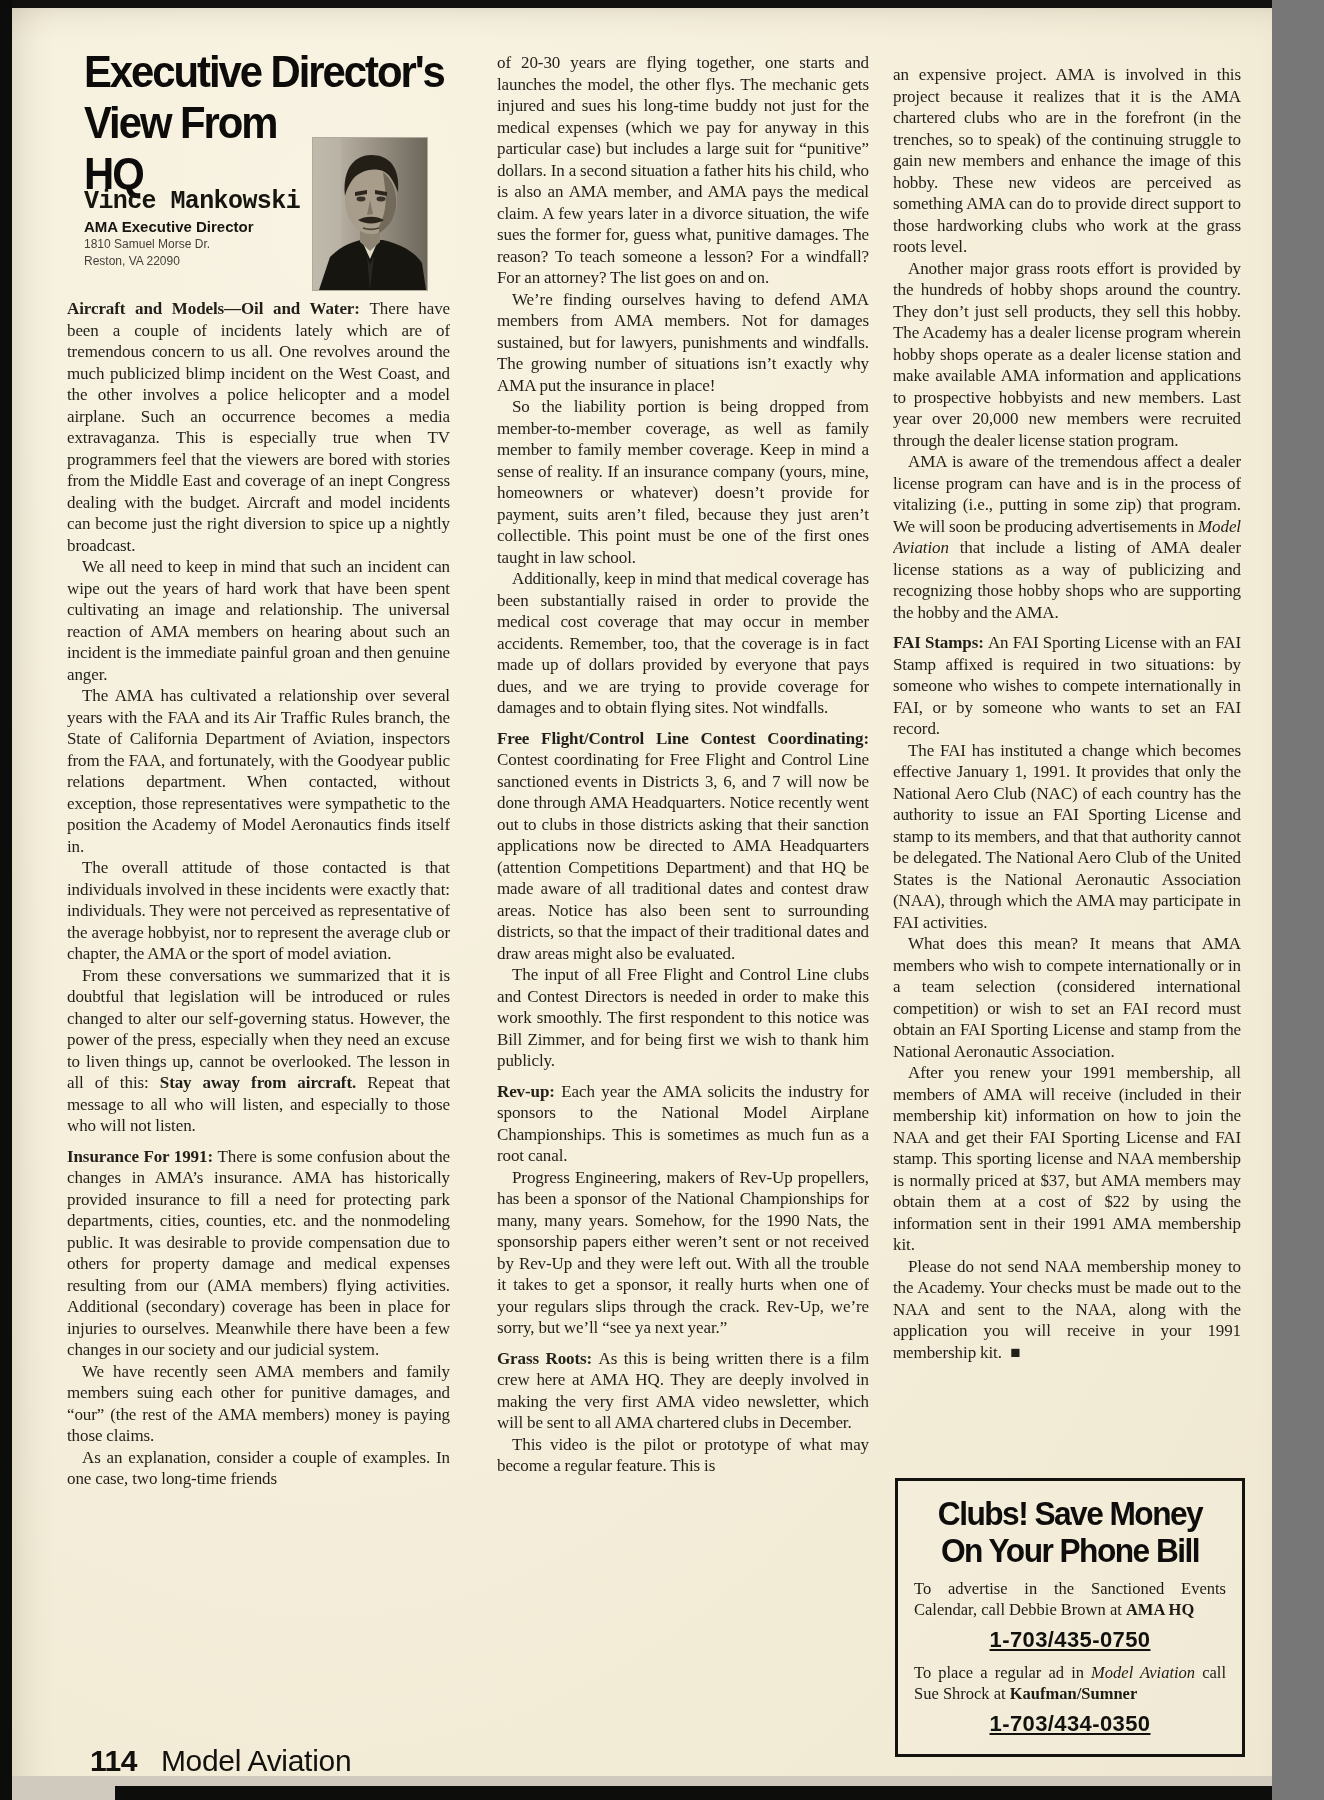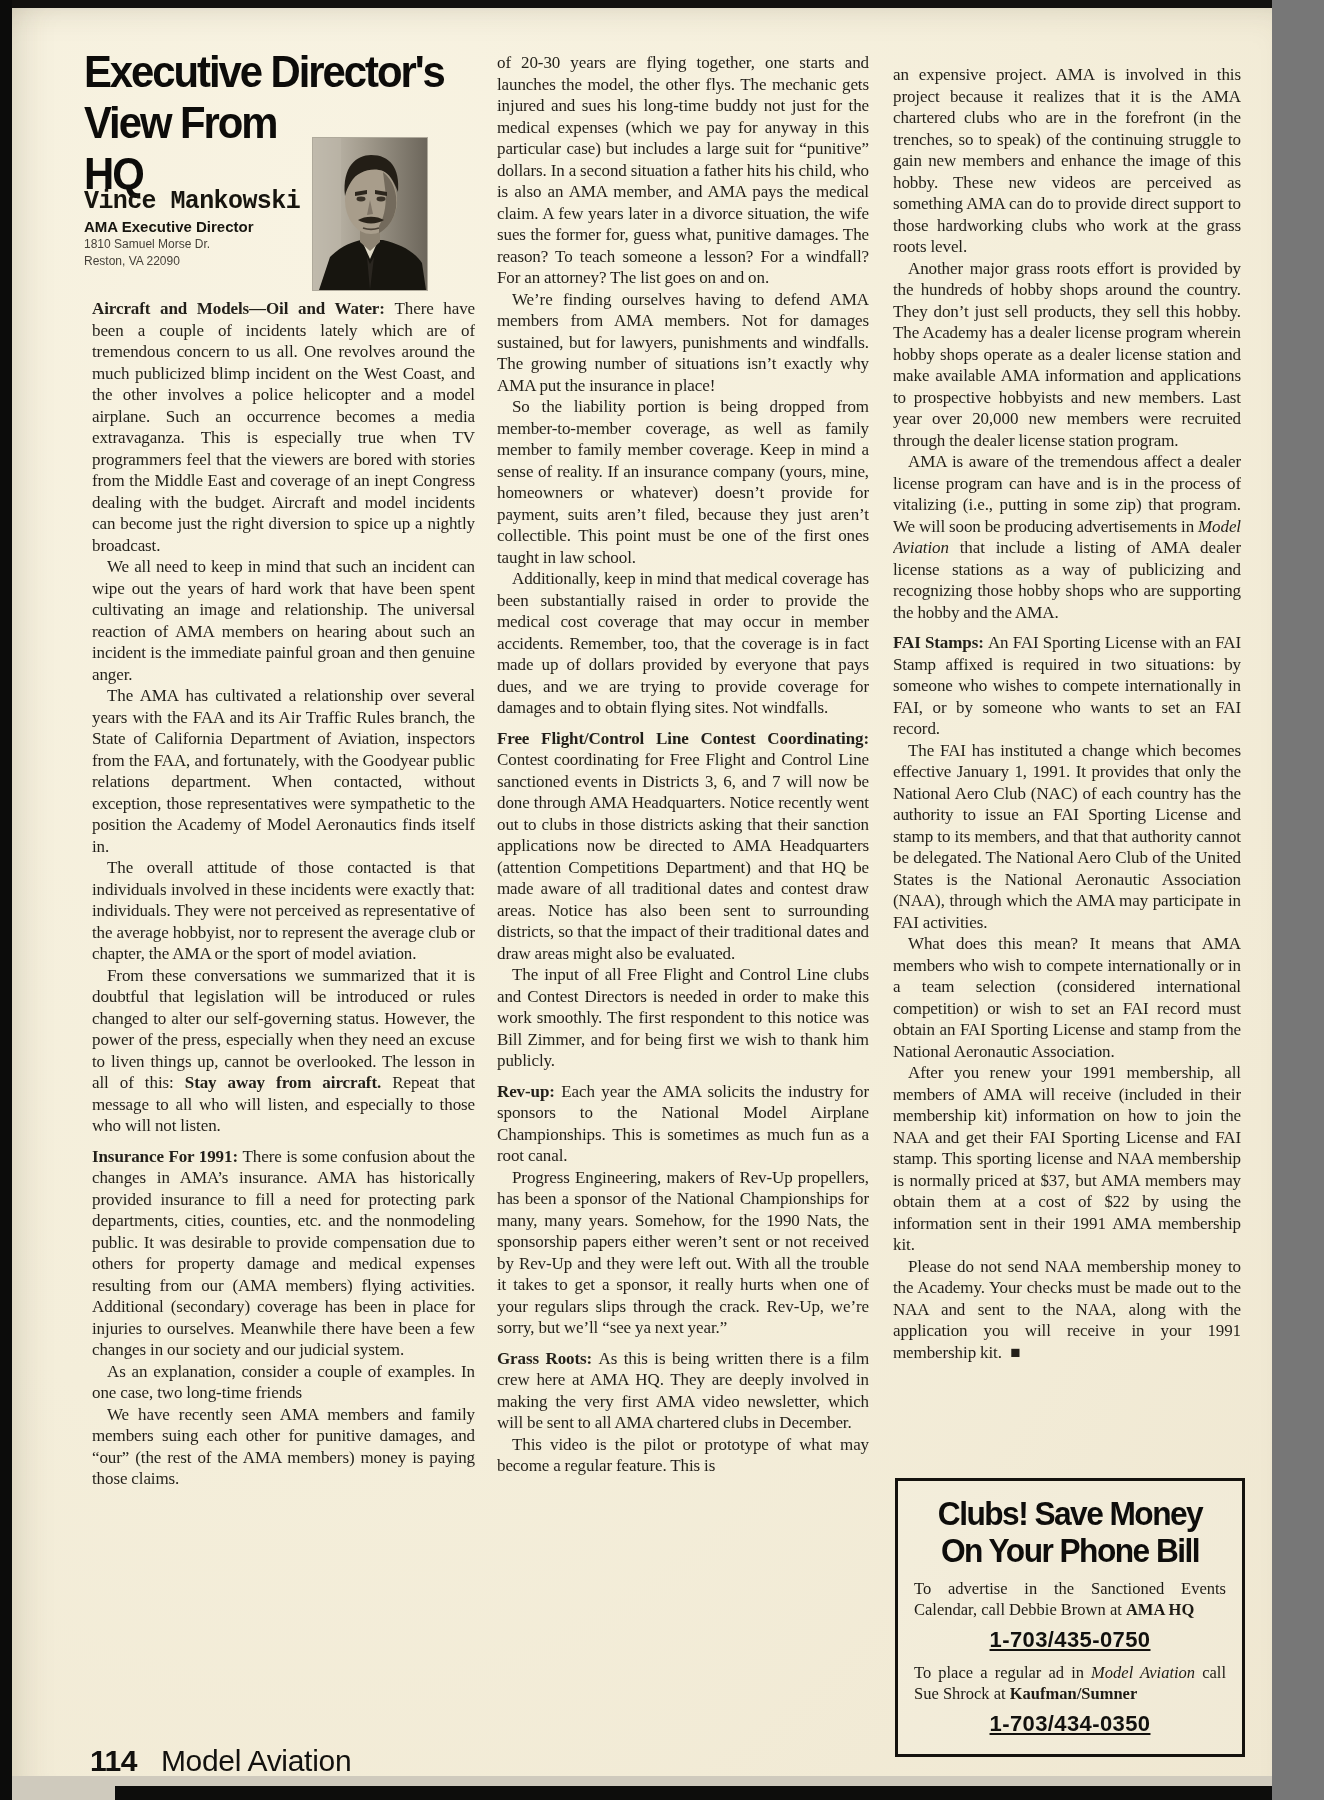--- a/index.html
+++ b/index.html
@@ -19,21 +19,21 @@
   .tline{display:block;}
   .photo{position:absolute;left:313px;top:138px;width:114px;height:152px;overflow:hidden;
     box-shadow:0 0 0 1px rgba(40,35,25,.35);}
   .byline{position:absolute;left:84px;top:189px;font-family:"Liberation Sans",sans-serif;color:#17150f;}
   .author{font-weight:bold;font-size:25px;line-height:26px;letter-spacing:-.6px;font-family:Liberation Mono, monospace;}
   .role{font-weight:bold;font-size:15px;line-height:18px;margin-top:3px;}
   .addr{font-size:12px;line-height:17px;color:#45413a;}
   
   .col{position:absolute;font-size:17px;line-height:21.5px;color:#221f19;
     text-align:justify;letter-spacing:-.1px;word-spacing:-.2px;overflow:hidden;}
-  .col1{left:92px;top:298px;width:383px;height:1462px;}
+  .col1{left:67px;top:298px;width:383px;height:1462px;}
   .col2{left:497px;top:52px;width:372px;height:1690px;}
   .col3{left:893px;top:64px;width:348px;height:1420px;}
   .para{margin:0;}
   .para.indent{text-indent:15px;}
   .para.section{margin-top:9px;}
   .b{font-weight:bold;}
   .i{font-style:italic;}
   
   .adbox{position:absolute;left:895px;top:1478px;width:350px;box-sizing:border-box;
     border:3px solid #14120e;padding:10px 16px 14px;text-align:center;background:rgba(255,255,255,.10);}
@@ -100,22 +100,22 @@
     </div>
   </header>
 
   <section class="col col1">
       <p class="para"><span class="b">Aircraft and Models—Oil and Water: </span><span>There have been a couple of incidents lately which are of tremendous concern to us all. One revolves around the much publicized blimp incident on the West Coast, and the other involves a police helicopter and a model airplane. Such an occurrence becomes a media extravaganza. This is especially true when TV programmers feel that the viewers are bored with stories from the Middle East and coverage of an inept Congress dealing with the budget. Aircraft and model incidents can become just the right diversion to spice up a nightly broadcast.</span></p>
       <p class="para indent"><span>We all need to keep in mind that such an incident can wipe out the years of hard work that have been spent cultivating an image and relationship. The universal reaction of AMA members on hearing about such an incident is the immediate painful groan and then genuine anger.</span></p>
       <p class="para indent"><span>The AMA has cultivated a relationship over several years with the FAA and its Air Traffic Rules branch, the State of California Department of Aviation, inspectors from the FAA, and fortunately, with the Goodyear public relations department. When contacted, without exception, those representatives were sympathetic to the position the Academy of Model Aeronautics finds itself in.</span></p>
       <p class="para indent"><span>The overall attitude of those contacted is that individuals involved in these incidents were exactly that: individuals. They were not perceived as representative of the average hobbyist, nor to represent the average club or chapter, the AMA or the sport of model aviation.</span></p>
       <p class="para indent"><span>From these conversations we summarized that it is doubtful that legislation will be introduced or rules changed to alter our self-governing status. However, the power of the press, especially when they need an excuse to liven things up, cannot be overlooked. The lesson in all of this: </span><span class="b">Stay away from aircraft.</span><span> Repeat that message to all who will listen, and especially to those who will not listen.</span></p>
       <p class="para section"><span class="b">Insurance For 1991: </span><span>There is some confusion about the changes in AMA’s insurance. AMA has historically provided insurance to fill a need for protecting park departments, cities, counties, etc. and the nonmodeling public. It was desirable to provide compensation due to others for property damage and medical expenses resulting from our (AMA members) flying activities. Additional (secondary) coverage has been in place for injuries to ourselves. Meanwhile there have been a few changes in our society and our judicial system.</span></p>
+      <p class="para indent"><span>We have recently seen AMA members and family members suing each other for punitive damages, and “our” (the rest of the AMA members) money is paying those claims.</span></p>
       <p class="para indent"><span>As an explanation, consider a couple of examples. In one case, two long-time friends</span></p>
-      <p class="para indent"><span>We have recently seen AMA members and family members suing each other for punitive damages, and “our” (the rest of the AMA members) money is paying those claims.</span></p>
     </section>
   <section class="col col2">
       <p class="para"><span>of 20-30 years are flying together, one starts and launches the model, the other flys. The mechanic gets injured and sues his long-time buddy not just for the medical expenses (which we pay for anyway in this particular case) but includes a large suit for “punitive” dollars. In a second situation a father hits his child, who is also an AMA member, and AMA pays the medical claim. A few years later in a divorce situation, the wife sues the former for, guess what, punitive damages. The reason? To teach someone a lesson? For a windfall? For an attorney? The list goes on and on.</span></p>
       <p class="para indent"><span>We’re finding ourselves having to defend AMA members from AMA members. Not for damages sustained, but for lawyers, punishments and windfalls. The growing number of situations isn’t exactly why AMA put the insurance in place!</span></p>
       <p class="para indent"><span>So the liability portion is being dropped from member-to-member coverage, as well as family member to family member coverage. Keep in mind a sense of reality. If an insurance company (yours, mine, homeowners or whatever) doesn’t provide for payment, suits aren’t filed, because they just aren’t collectible. This point must be one of the first ones taught in law school.</span></p>
       <p class="para indent"><span>Additionally, keep in mind that medical coverage has been substantially raised in order to provide the medical cost coverage that may occur in member accidents. Remember, too, that the coverage is in fact made up of dollars provided by everyone that pays dues, and we are trying to provide coverage for damages and to obtain flying sites. Not windfalls.</span></p>
       <p class="para section"><span class="b">Free Flight/Control Line Contest Coordinating: </span><span>Contest coordinating for Free Flight and Control Line sanctioned events in Districts 3, 6, and 7 will now be done through AMA Headquarters. Notice recently went out to clubs in those districts asking that their sanction applications now be directed to AMA Headquarters (attention Competitions Department) and that HQ be made aware of all traditional dates and contest draw areas. Notice has also been sent to surrounding districts, so that the impact of their traditional dates and draw areas might also be evaluated.</span></p>
       <p class="para indent"><span>The input of all Free Flight and Control Line clubs and Contest Directors is needed in order to make this work smoothly. The first respondent to this notice was Bill Zimmer, and for being first we wish to thank him publicly.</span></p>
       <p class="para section"><span class="b">Rev-up: </span><span>Each year the AMA solicits the industry for sponsors to the National Model Airplane Championships. This is sometimes as much fun as a root canal.</span></p>
       <p class="para indent"><span>Progress Engineering, makers of Rev-Up propellers, has been a sponsor of the National Championships for many, many years. Somehow, for the 1990 Nats, the sponsorship papers either weren’t sent or not received by Rev-Up and they were left out. With all the trouble it takes to get a sponsor, it really hurts when one of your regulars slips through the crack. Rev-Up, we’re sorry, but we’ll “see ya next year.”</span></p>

